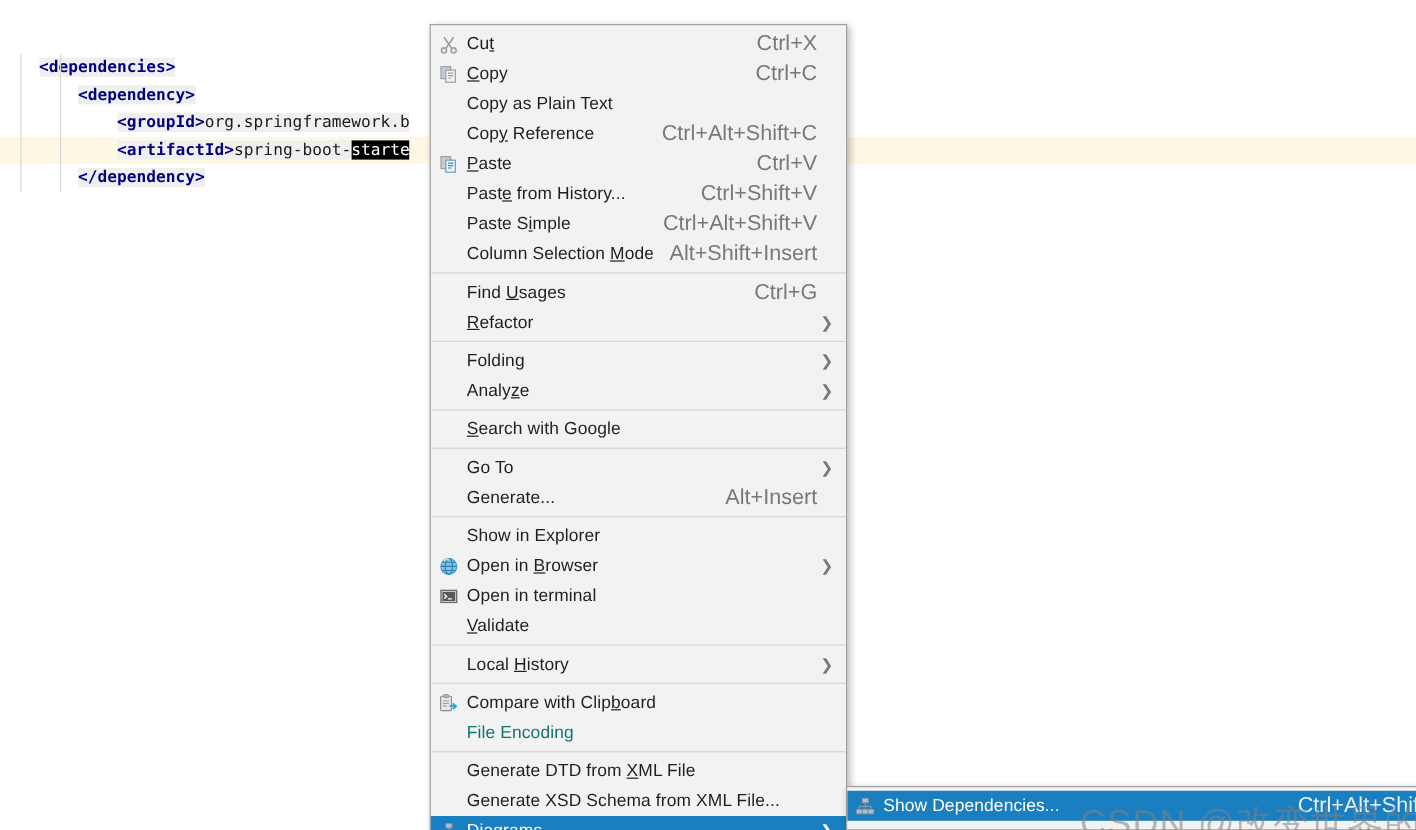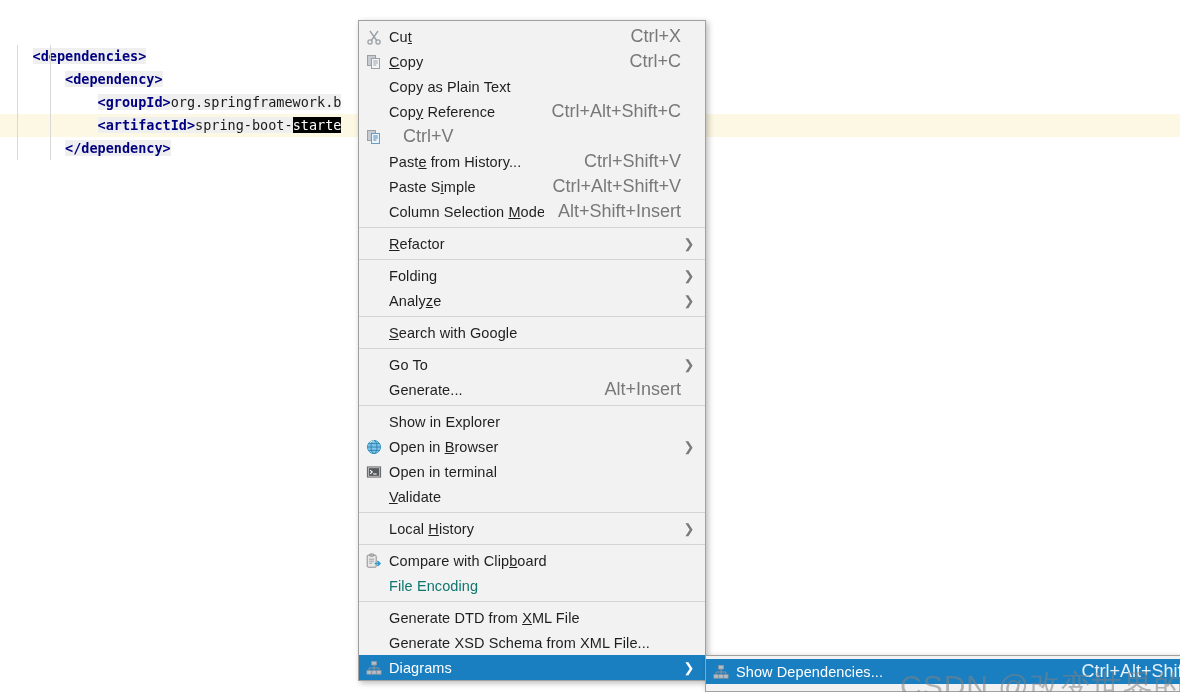--- a/index.html
+++ b/index.html
@@ -207,20 +207,21 @@
       <span class="mi-arrow"></span>
     </div>
     <div class="mi">
       <span class="mi-icon">
         <svg class="ico" width="16" height="16" viewBox="0 0 16 16">
           <rect x="1.5" y="1.5" width="8" height="10" fill="#c6cbd1" stroke="#9aa0a6" stroke-width="1"></rect>
           <rect x="5.5" y="4.5" width="8" height="10" fill="#eaf4fb" stroke="#6b9dc2" stroke-width="1"></rect>
           <path d="M7.3 7h4.5M7.3 9h4.5M7.3 11h3" stroke="#4a88b5" stroke-width="1"></path>
         </svg>
       </span>
+      <span class="mi-label"><u>P</u>aste</span>
       <span class="mi-short">Ctrl+V</span>
       <span class="mi-arrow"></span>
     </div>
     <div class="mi">
       <span class="mi-icon"></span>
       <span class="mi-label">Past<u>e</u> from History...</span>
       <span class="mi-short">Ctrl+Shift+V</span>
       <span class="mi-arrow"></span>
     </div>
     <div class="mi">
@@ -229,20 +230,26 @@
       <span class="mi-short">Ctrl+Alt+Shift+V</span>
       <span class="mi-arrow"></span>
     </div>
     <div class="mi">
       <span class="mi-icon"></span>
       <span class="mi-label">Column Selection <u>M</u>ode</span>
       <span class="mi-short">Alt+Shift+Insert</span>
       <span class="mi-arrow"></span>
     </div>
     <div class="sep"></div>
+    <div class="mi">
+      <span class="mi-icon"></span>
+      <span class="mi-label">Find <u>U</u>sages</span>
+      <span class="mi-short">Ctrl+G</span>
+      <span class="mi-arrow"></span>
+    </div>
     <div class="mi">
       <span class="mi-icon"></span>
       <span class="mi-label"><u>R</u>efactor</span>
       <span class="mi-arrow">❯</span>
     </div>
     <div class="sep"></div>
     <div class="mi">
       <span class="mi-icon"></span>
       <span class="mi-label">Folding</span>
       <span class="mi-arrow">❯</span>

